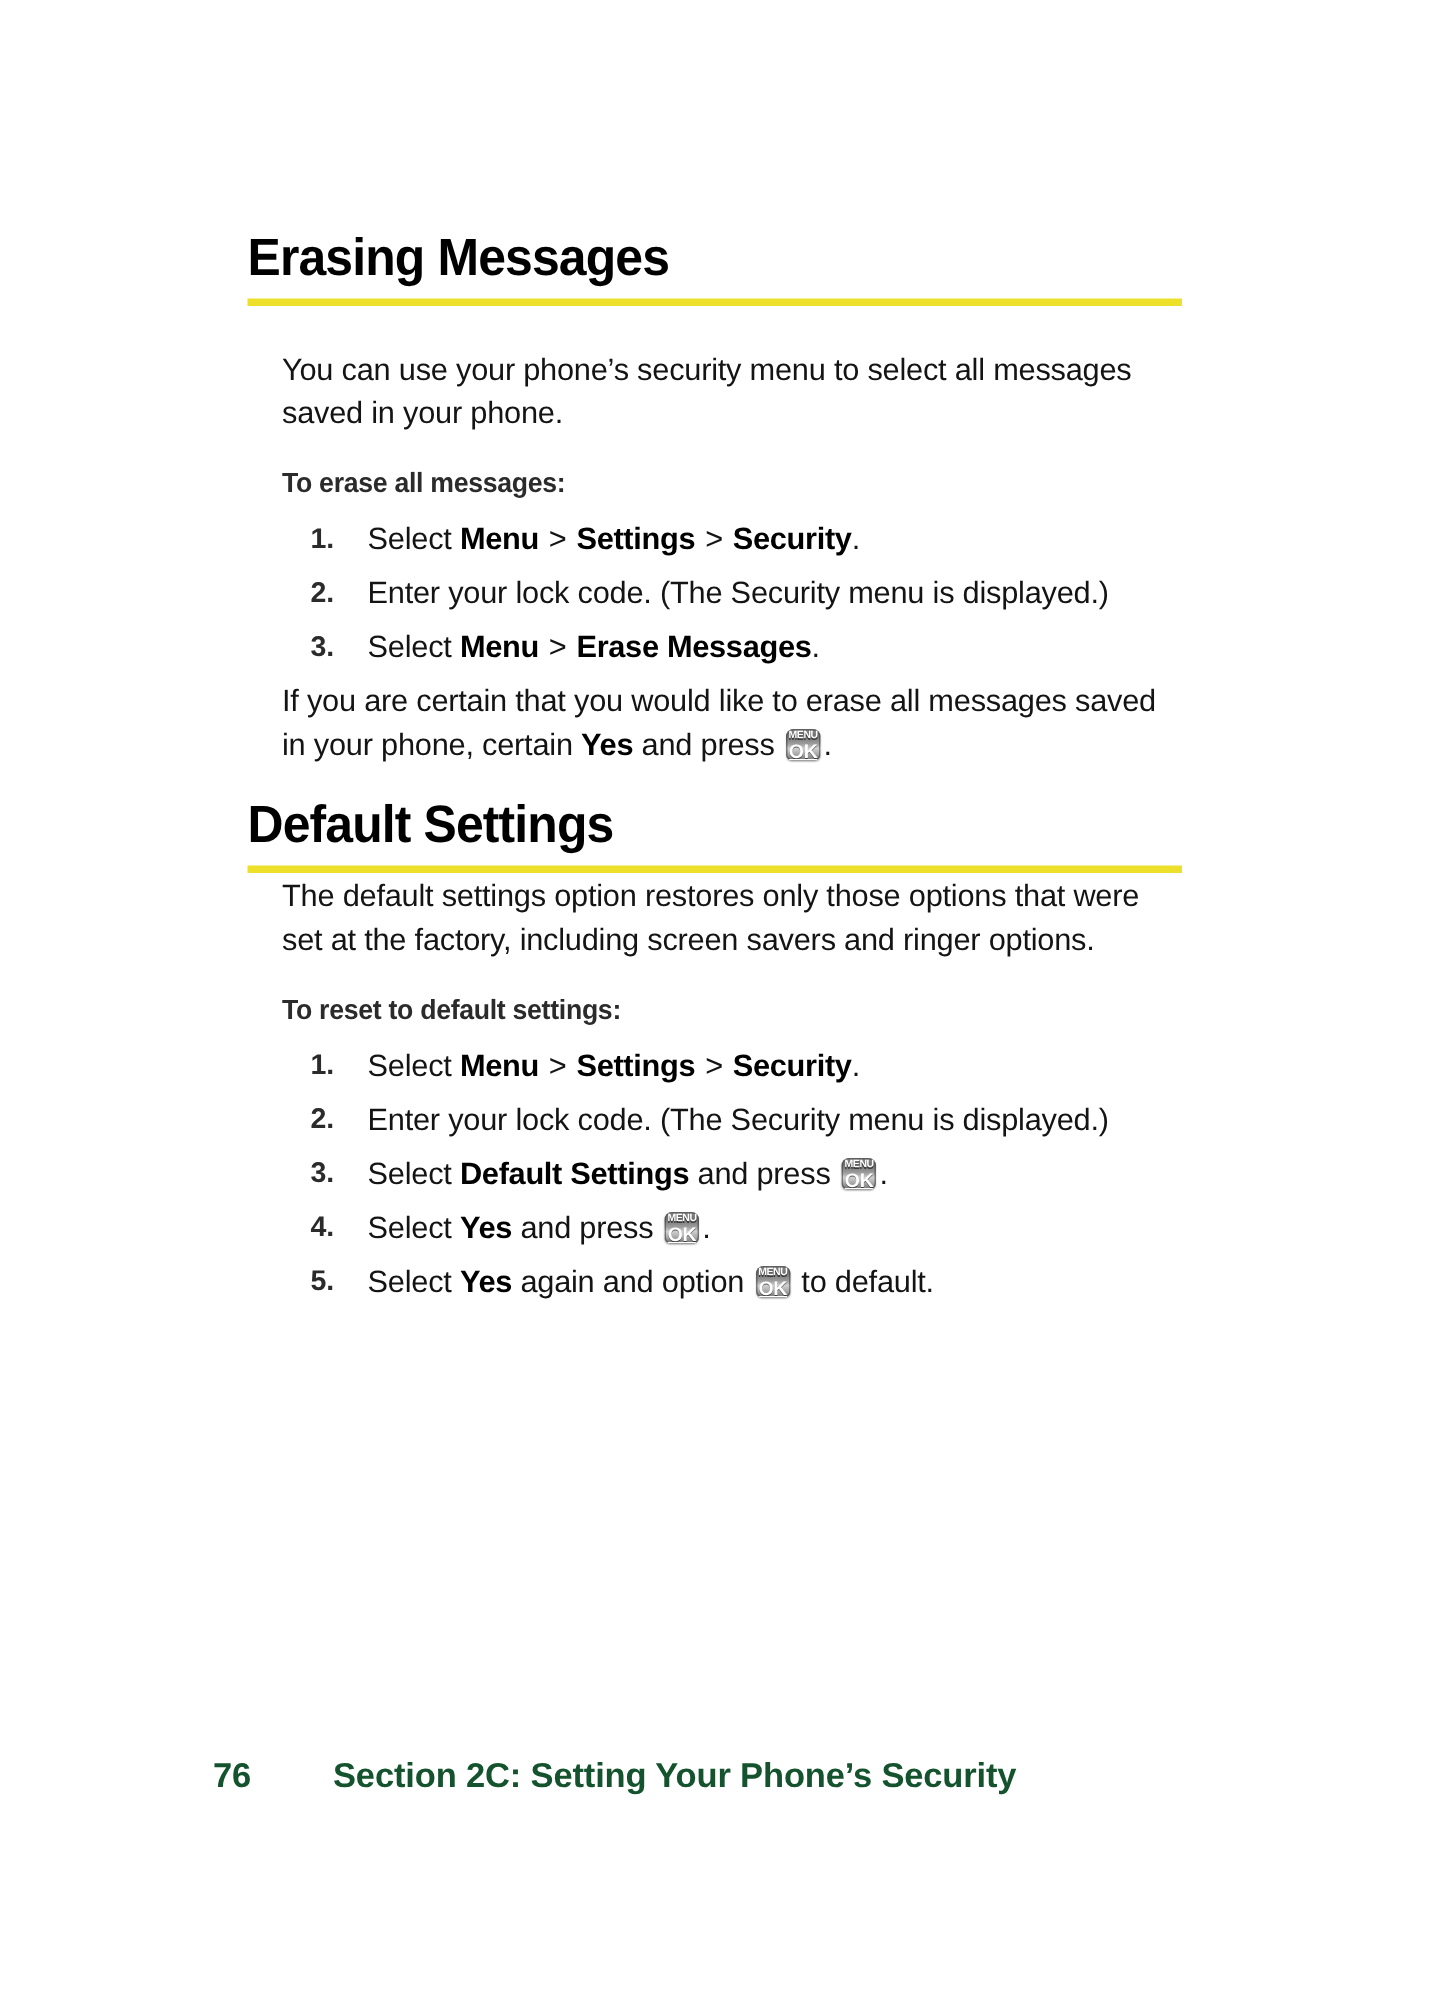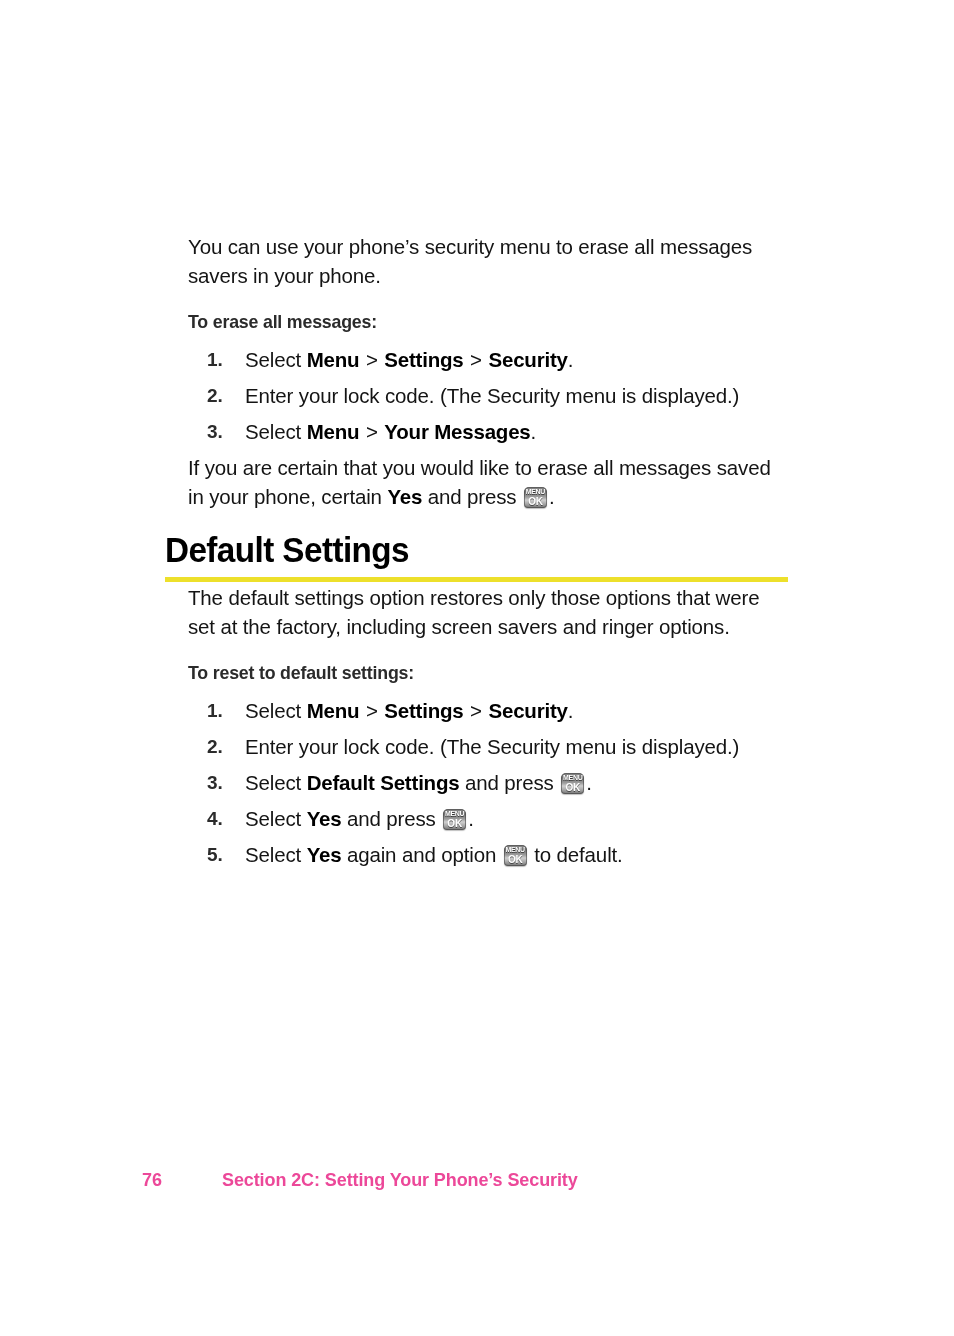--- a/index.html
+++ b/index.html
@@ -137,65 +137,70 @@
     text-shadow: 0 1px 0 rgba(0,0,0,0.55);
   }
   .keyicon .kl1 {
     top: 1px;
     font-size: 7px;
     line-height: 8px;
     letter-spacing: -0.3px;
   }
   .keyicon .kl2 {
     top: 10px;
-    font-size: 10px;
+    font-size: 13px;
     line-height: 9px;
     letter-spacing: -0.2px;
+    text-decoration: underline;
   }
 
   
   .footer {
     position: absolute;
     left: 142px;
     top: 1170px;
     width: 700px;
-    font-size: 18px;
-    font-weight: bold;
-    color: #ec4899;
+    font-size: 23px;
+    font-weight: bold;
+    color: #14532d;
     letter-spacing: -0.1px;
     white-space: nowrap;
   }
   .footer .pageno {
     display: inline-block;
     width: 80px;
   }
   .footer .sectext {
     display: inline-block;
   }
 </style>
 </head>
 <body>
 
 <div class="page">
 
+  <div class="section-block" id="block-erasing">
+    <h1 class="heading">Erasing Messages</h1>
+    <div class="heading-rule"></div>
+  </div>
 
   <div class="body-area" id="body-erasing">
-    <p class="para">You can use your phone’s security menu to erase all messages savers in your phone.</p>
+    <p class="para">You can use your phone’s security menu to select all messages saved in your phone.</p>
 
     <p class="subhead">To erase all messages:</p>
 
     <ol class="steps">
       <li>
         <span class="num">1.</span><span>Select </span><b class="term">Menu</b><span class="gt"> &gt; </span><b class="term">Settings</b><span class="gt"> &gt; </span><b class="term">Security</b><span>.</span>
       </li>
       <li>
         <span class="num">2.</span><span>Enter your lock code. (The Security menu is displayed.)</span>
       </li>
       <li>
-        <span class="num">3.</span><span>Select </span><b class="term">Menu</b><span class="gt"> &gt; </span><b class="term">Your Messages</b><span>.</span>
+        <span class="num">3.</span><span>Select </span><b class="term">Menu</b><span class="gt"> &gt; </span><b class="term">Erase Messages</b><span>.</span>
       </li>
     </ol>
 
     <p class="para follow-para"><span>If you are certain that you would like to erase all messages saved in your phone, certain </span><b class="term">Yes</b><span> and press </span><span class="keyicon"><span class="kl1">MENU</span><span class="kl2">OK</span></span><span>.</span></p>
   </div>
 
   <div class="section-block" id="block-default">
     <h1 class="heading">Default Settings</h1>
     <div class="heading-rule"></div>
   </div>

